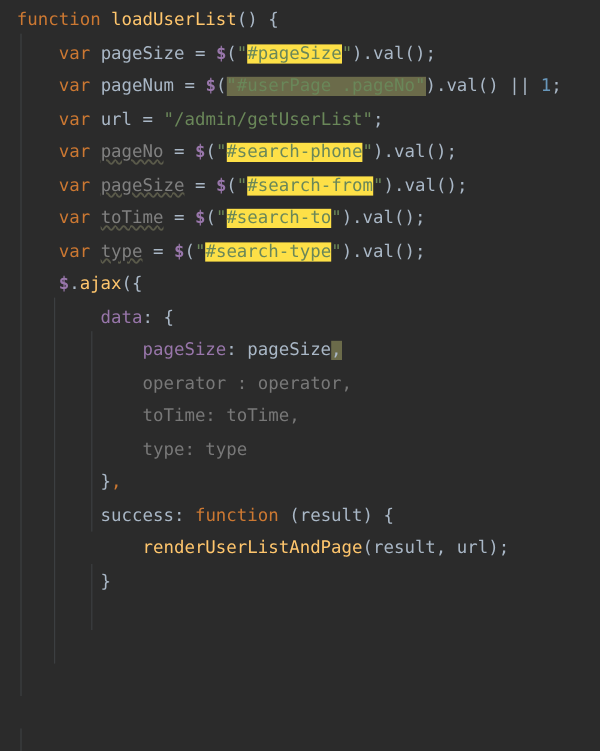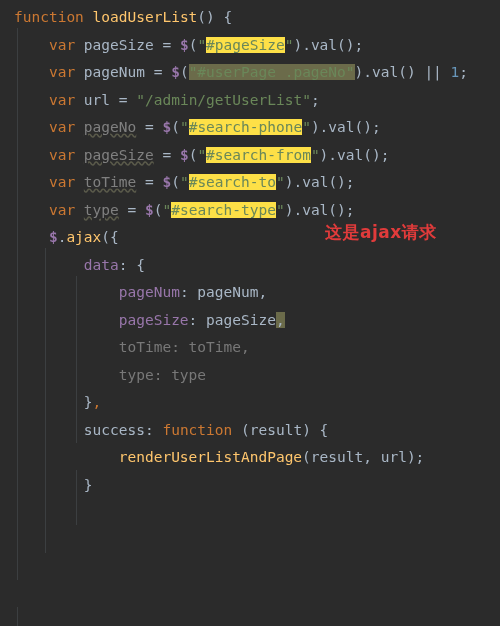--- a/index.html
+++ b/index.html
@@ -102,36 +102,35 @@
 
     <div class="line">    <span class="kw">var</span> <span class="unused">toTime</span> <span class="op">=</span> <span class="dollar">$</span><span class="punc">(</span><span class="str">"</span><span class="str hl-occ">#search-to</span><span class="str">"</span><span class="punc">).</span><span class="id">val</span><span class="punc">();</span></div>
 
     <div class="line">    <span class="kw">var</span> <span class="unused">type</span> <span class="op">=</span> <span class="dollar">$</span><span class="punc">(</span><span class="str">"</span><span class="str hl-occ">#search-type</span><span class="str">"</span><span class="punc">).</span><span class="id">val</span><span class="punc">();</span></div>
 
     <div class="line">    <span class="dollar">$</span><span class="punc">.</span><span class="fn">ajax</span><span class="punc">({</span></div>
 
 
     <div class="line">        <span class="key">data</span><span class="punc">: {</span></div>
 
-    <div class="line">            <span class="key">pageNum</span><span class="punc">: </span><span class="id">pageNum</span><span class="punc">,</span></div>
 
     <div class="line">            <span class="key">pageSize</span><span class="punc">: </span><span class="id">pageSize</span><span class="punc caret-hl">,</span></div>
 
+    <div class="line">            <span class="dim">operator : operator,</span></div>
 
 
     <div class="line">            <span class="dim">toTime: toTime,</span></div>
 
     <div class="line">            <span class="dim">type: type</span></div>
 
     <div class="line">        <span class="punc">}</span><span class="kw">,</span></div>
 
 
     <div class="line">        <span class="id">success</span><span class="punc">: </span><span class="kw">function</span> <span class="punc">(</span><span class="id">result</span><span class="punc">) {</span></div>
 
     <div class="line">            <span class="fn">renderUserListAndPage</span><span class="punc">(</span><span class="id">result</span><span class="punc">, </span><span class="id">url</span><span class="punc">);</span></div>
 
     <div class="line">        <span class="punc">}</span></div>
 
   </div>
 
-  <div class="annotation">这是ajax请求</div>
 
 </div>
 
 </body></html>

